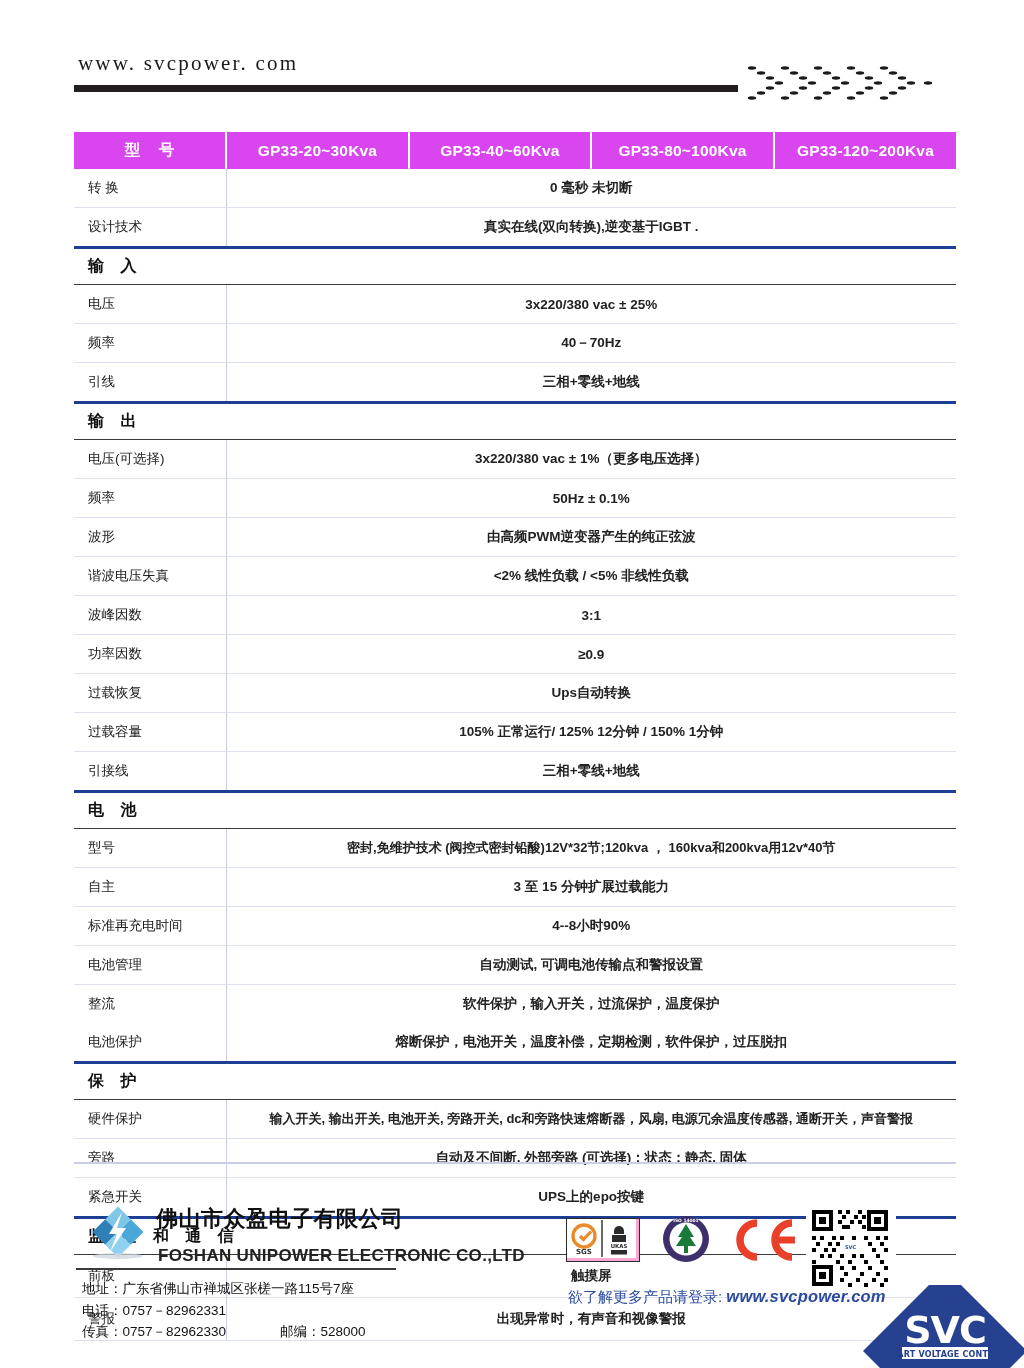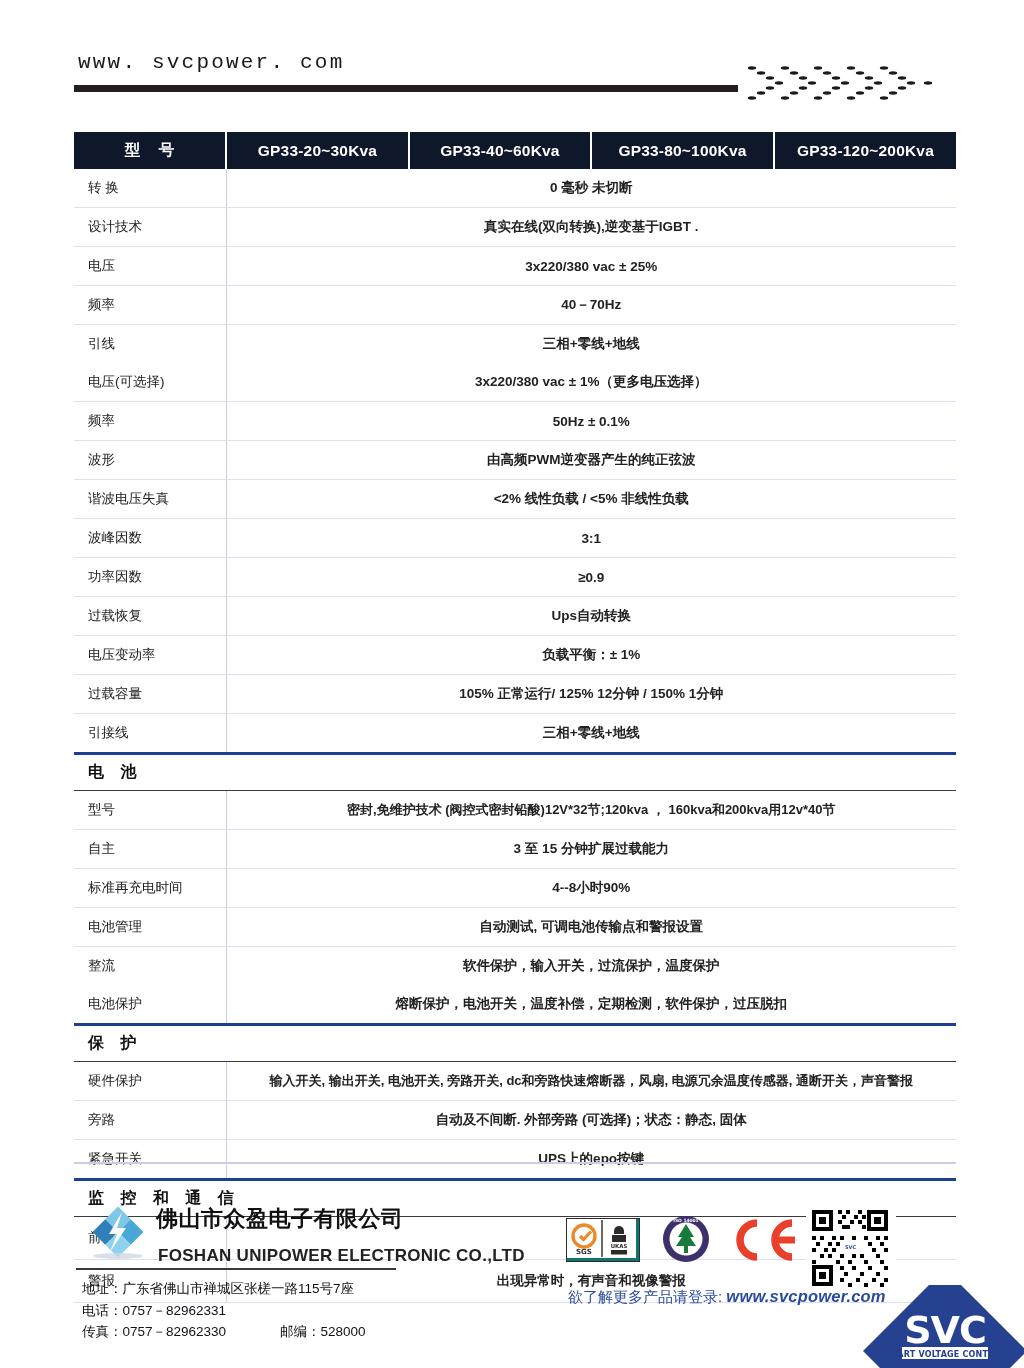--- a/index.html
+++ b/index.html
@@ -24,21 +24,21 @@
     height: 118px;
   }
   .site-url {
     position: absolute;
     left: 78px;
     top: 51px;
     font-size: 21px;
     letter-spacing: 2.2px;
     font-weight: 400;
     color: #1a1a1a;
-    font-family: Liberation Mono, monospace;
+    font-family: Liberation Serif, serif;
   }
   .header-rule {
     position: absolute;
     left: 74px;
     top: 85px;
     width: 664px;
     height: 7px;
     background: #231f20;
   }
   .header-arrows {
@@ -58,21 +58,21 @@
     border-collapse: collapse;
     table-layout: fixed;
   }
   .spec-table td, .spec-table th {
     padding: 0;
     vertical-align: middle;
   }
 
   
   .model-head th {
-    background: #0f172a;
+    background: #d946ef;
     color: #ffffff;
     font-size: 15.5px;
     font-weight: bold;
     height: 37px;
     text-align: center;
     border-right: 2px solid #ffffff;
     letter-spacing: 0.2px;
   }
   .model-head th:last-child { border-right: none; }
   .model-head th.model-label {
@@ -186,21 +186,21 @@
     position: absolute;
     left: 566px;
     top: 28px;
     height: 52px;
   }
   .cert-sgs {
     position: absolute;
     left: 0; top: 0;
     width: 72px; height: 42px;
     border: 1.6px solid #2b2b2b;
-    background: #0f766e;
+    background: #f9a8d4;
   }
   .cert-iso {
     position: absolute;
     left: 96px; top: -3px;
     width: 48px; height: 48px;
   }
   .cert-ce {
     position: absolute;
     left: 160px; top: -1px;
     width: 76px; height: 46px;
@@ -287,33 +287,39 @@
 
     <tr class="spec-row">
       <td class="k">转    换</td>
       <td class="v" colspan="4">0 毫秒 未切断</td>
     </tr>
     <tr class="spec-row">
       <td class="k">设计技术</td>
       <td class="v" colspan="4">真实在线(双向转换),逆变基于IGBT .</td>
     </tr>
 
+    <tr class="section-row">
+      <td colspan="5">输    入</td>
+    </tr>
     <tr class="spec-row">
       <td class="k">电压</td>
       <td class="v" colspan="4">3x220/380 vac ± 25%</td>
     </tr>
     <tr class="spec-row">
       <td class="k">频率</td>
       <td class="v" colspan="4">40－70Hz</td>
     </tr>
     <tr class="spec-row last-of-section">
       <td class="k">引线</td>
       <td class="v" colspan="4">三相+零线+地线</td>
     </tr>
 
+    <tr class="section-row">
+      <td colspan="5">输    出</td>
+    </tr>
     <tr class="spec-row">
       <td class="k">电压(可选择)</td>
       <td class="v" colspan="4">3x220/380 vac ± 1%（更多电压选择）</td>
     </tr>
     <tr class="spec-row">
       <td class="k">频率</td>
       <td class="v" colspan="4">50Hz ± 0.1%</td>
     </tr>
     <tr class="spec-row">
       <td class="k">波形</td>
@@ -327,24 +333,20 @@
       <td class="k">波峰因数</td>
       <td class="v" colspan="4">3:1</td>
     </tr>
     <tr class="spec-row">
       <td class="k">功率因数</td>
       <td class="v" colspan="4">≥0.9</td>
     </tr>
     <tr class="spec-row">
       <td class="k">过载恢复</td>
       <td class="v" colspan="4">Ups自动转换</td>
-    </tr>
-    <tr class="spec-row">
-      <td class="k">电压变动率</td>
-      <td class="v" colspan="4">负载平衡：± 1%</td>
     </tr>
     <tr class="spec-row">
       <td class="k">过载容量</td>
       <td class="v" colspan="4">105% 正常运行/ 125% 12分钟 / 150% 1分钟</td>
     </tr>
     <tr class="spec-row last-of-section">
       <td class="k">引接线</td>
       <td class="v" colspan="4">三相+零线+地线</td>
     </tr>
 

